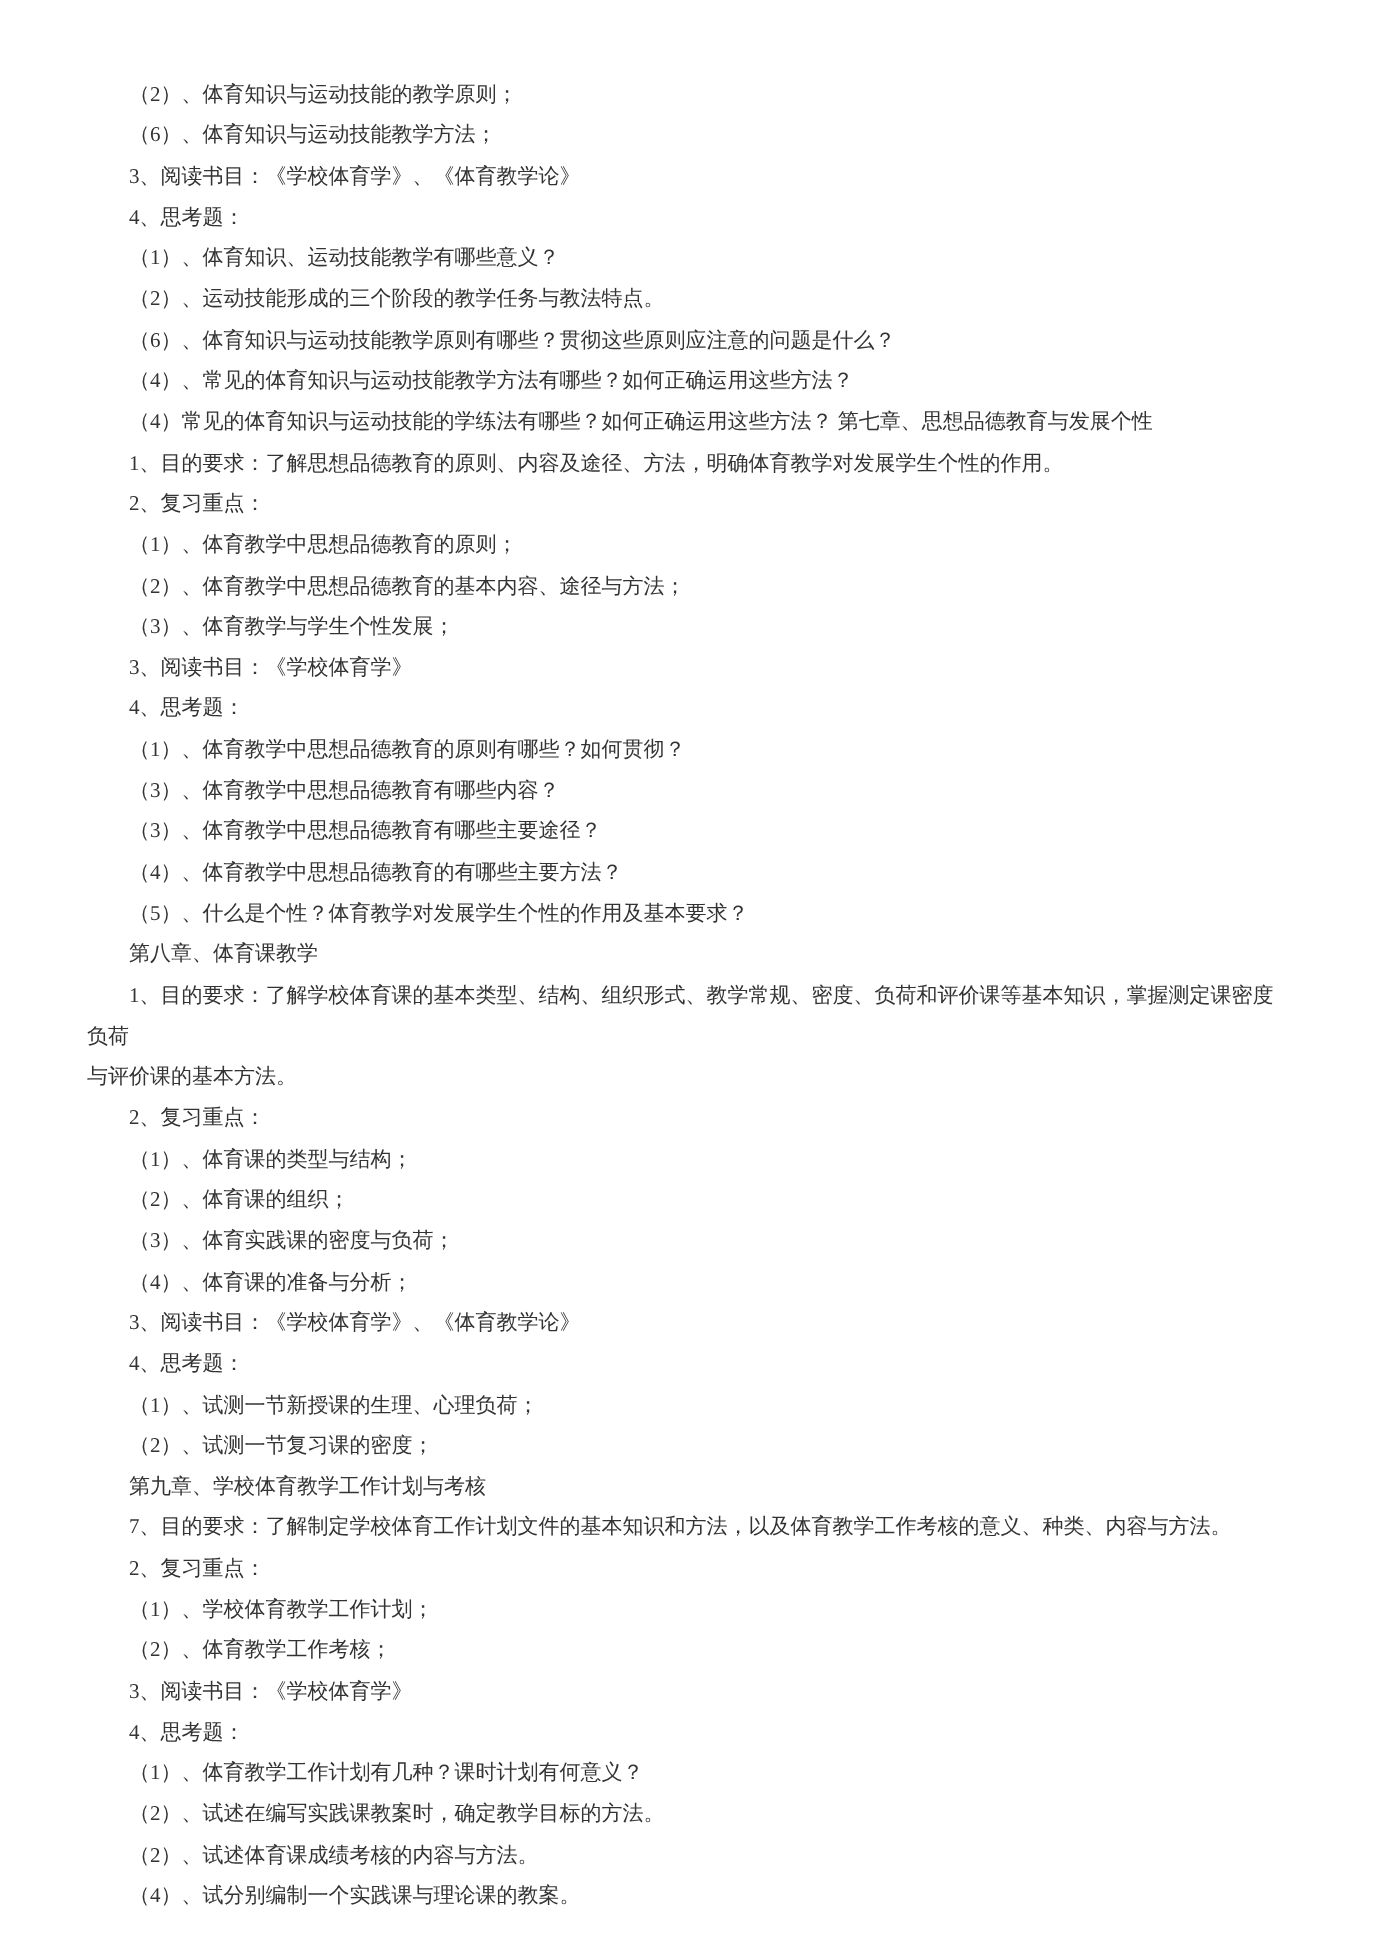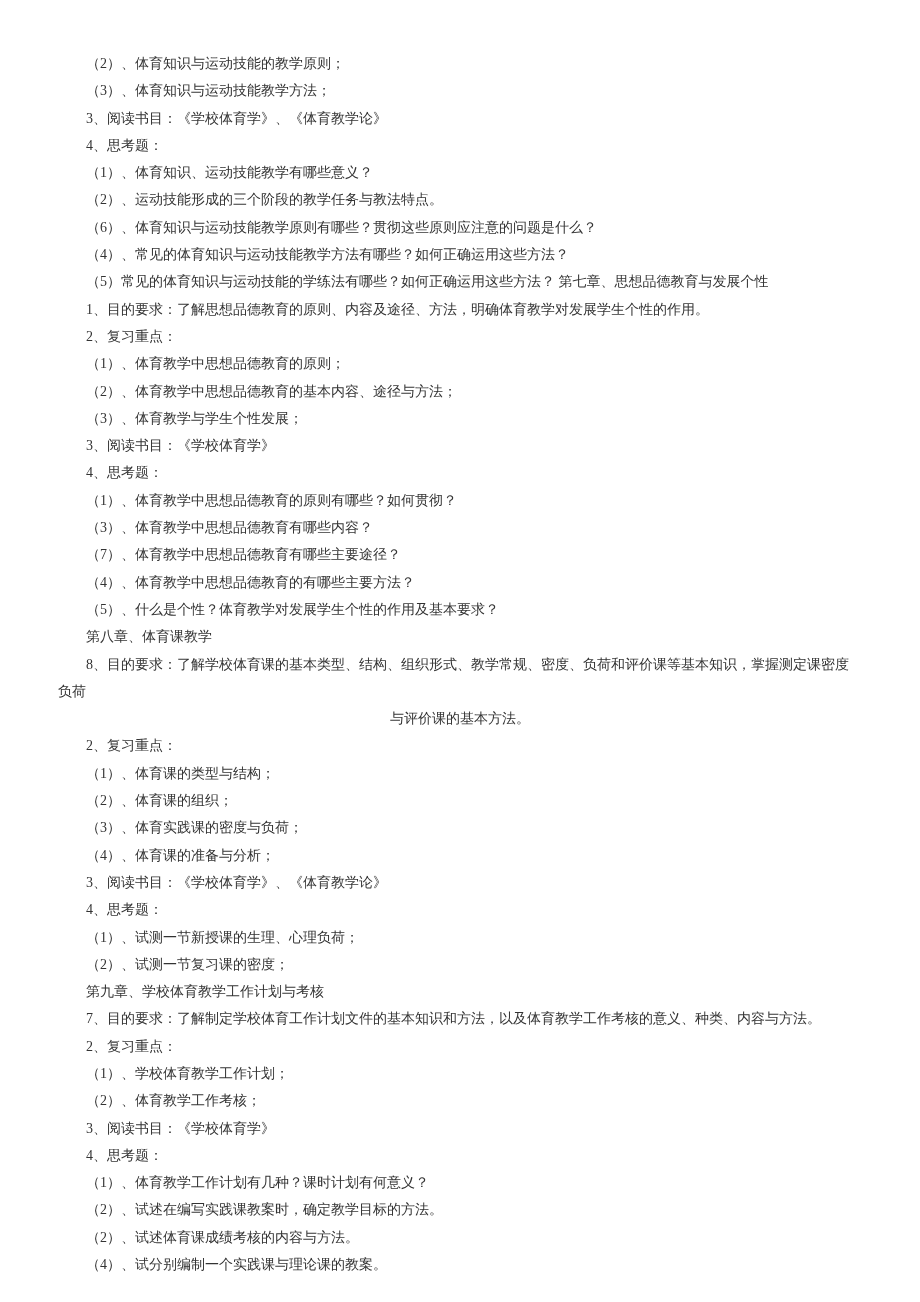--- a/index.html
+++ b/index.html
@@ -10,52 +10,51 @@
       font-size: 14px;
       color: #333333;
       line-height: 1.95;
       padding: 50px 58px 40px 58px;
     }
     .line {
       text-indent: 2em;
     }
     .line-no-indent {
       text-indent: 0;
-      text-align: center;
     }
     .blank {
       height: 1.95em;
     }
   </style>
 </head>
 <body>
 
 <div class="line">（2）、体育知识与运动技能的教学原则；</div>
-<div class="line">（3）、体育知识与运动技能教学方法；</div>
+<div class="line">（6）、体育知识与运动技能教学方法；</div>
 <div class="line">3、阅读书目：《学校体育学》、《体育教学论》</div>
 <div class="line">4、思考题：</div>
 <div class="line">（1）、体育知识、运动技能教学有哪些意义？</div>
 <div class="line">（2）、运动技能形成的三个阶段的教学任务与教法特点。</div>
 <div class="line">（6）、体育知识与运动技能教学原则有哪些？贯彻这些原则应注意的问题是什么？</div>
 <div class="line">（4）、常见的体育知识与运动技能教学方法有哪些？如何正确运用这些方法？</div>
-<div class="line">（5）常见的体育知识与运动技能的学练法有哪些？如何正确运用这些方法？ 第七章、思想品德教育与发展个性</div>
+<div class="line">（4）常见的体育知识与运动技能的学练法有哪些？如何正确运用这些方法？ 第七章、思想品德教育与发展个性</div>
 <div class="line">1、目的要求：了解思想品德教育的原则、内容及途径、方法，明确体育教学对发展学生个性的作用。</div>
 <div class="line">2、复习重点：</div>
 <div class="line">（1）、体育教学中思想品德教育的原则；</div>
 <div class="line">（2）、体育教学中思想品德教育的基本内容、途径与方法；</div>
 <div class="line">（3）、体育教学与学生个性发展；</div>
 <div class="line">3、阅读书目：《学校体育学》</div>
 <div class="line">4、思考题：</div>
 <div class="line">（1）、体育教学中思想品德教育的原则有哪些？如何贯彻？</div>
 <div class="line">（3）、体育教学中思想品德教育有哪些内容？</div>
-<div class="line">（7）、体育教学中思想品德教育有哪些主要途径？</div>
+<div class="line">（3）、体育教学中思想品德教育有哪些主要途径？</div>
 <div class="line">（4）、体育教学中思想品德教育的有哪些主要方法？</div>
 <div class="line">（5）、什么是个性？体育教学对发展学生个性的作用及基本要求？</div>
 <div class="line">第八章、体育课教学</div>
-<div class="line">8、目的要求：了解学校体育课的基本类型、结构、组织形式、教学常规、密度、负荷和评价课等基本知识，掌握测定课密度 负荷</div>
+<div class="line">1、目的要求：了解学校体育课的基本类型、结构、组织形式、教学常规、密度、负荷和评价课等基本知识，掌握测定课密度 负荷</div>
 <div class="line-no-indent">与评价课的基本方法。</div>
 <div class="line">2、复习重点：</div>
 <div class="line">（1）、体育课的类型与结构；</div>
 <div class="line">（2）、体育课的组织；</div>
 <div class="line">（3）、体育实践课的密度与负荷；</div>
 <div class="line">（4）、体育课的准备与分析；</div>
 <div class="line">3、阅读书目：《学校体育学》、《体育教学论》</div>
 <div class="line">4、思考题：</div>
 <div class="line">（1）、试测一节新授课的生理、心理负荷；</div>
 <div class="line">（2）、试测一节复习课的密度；</div>

